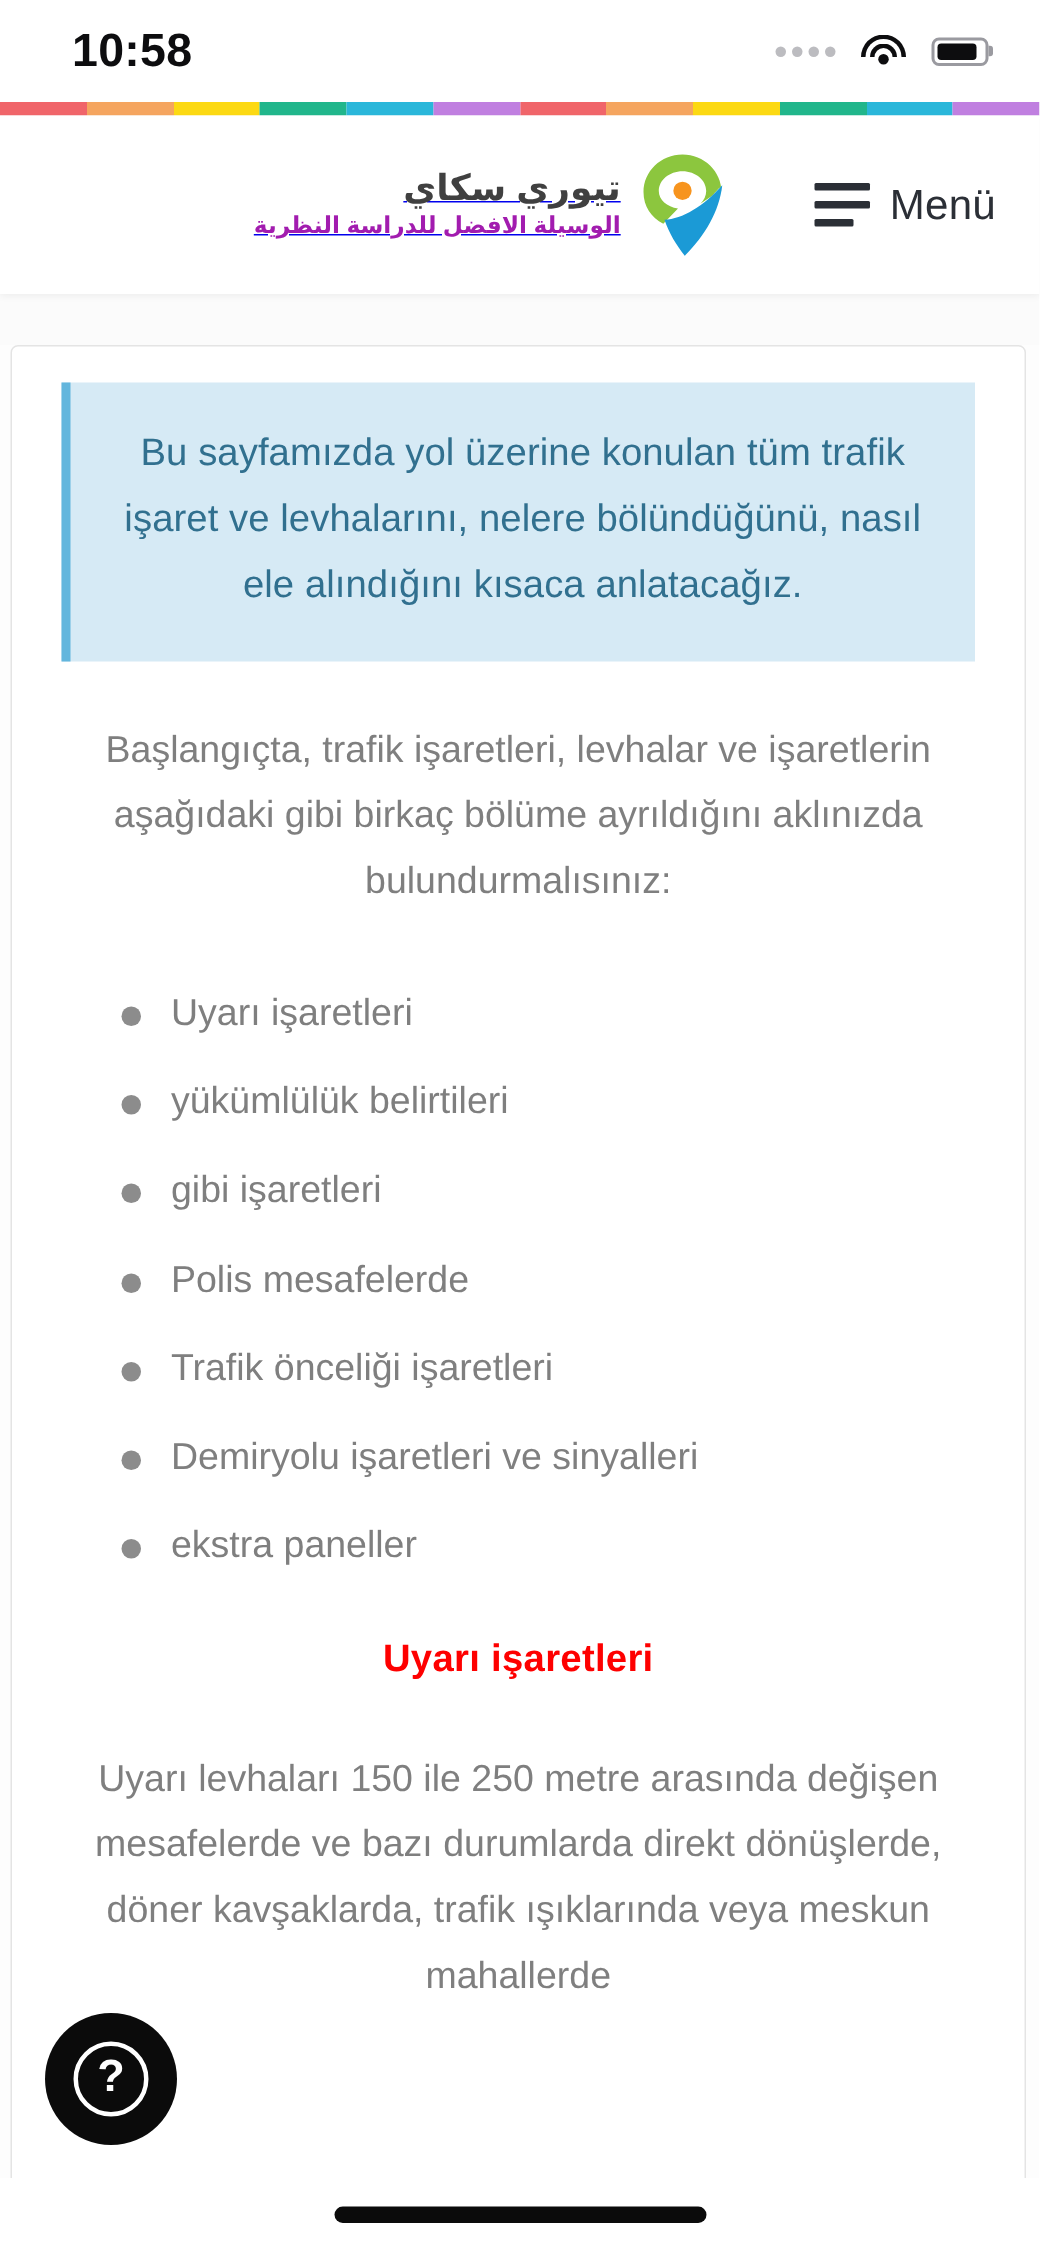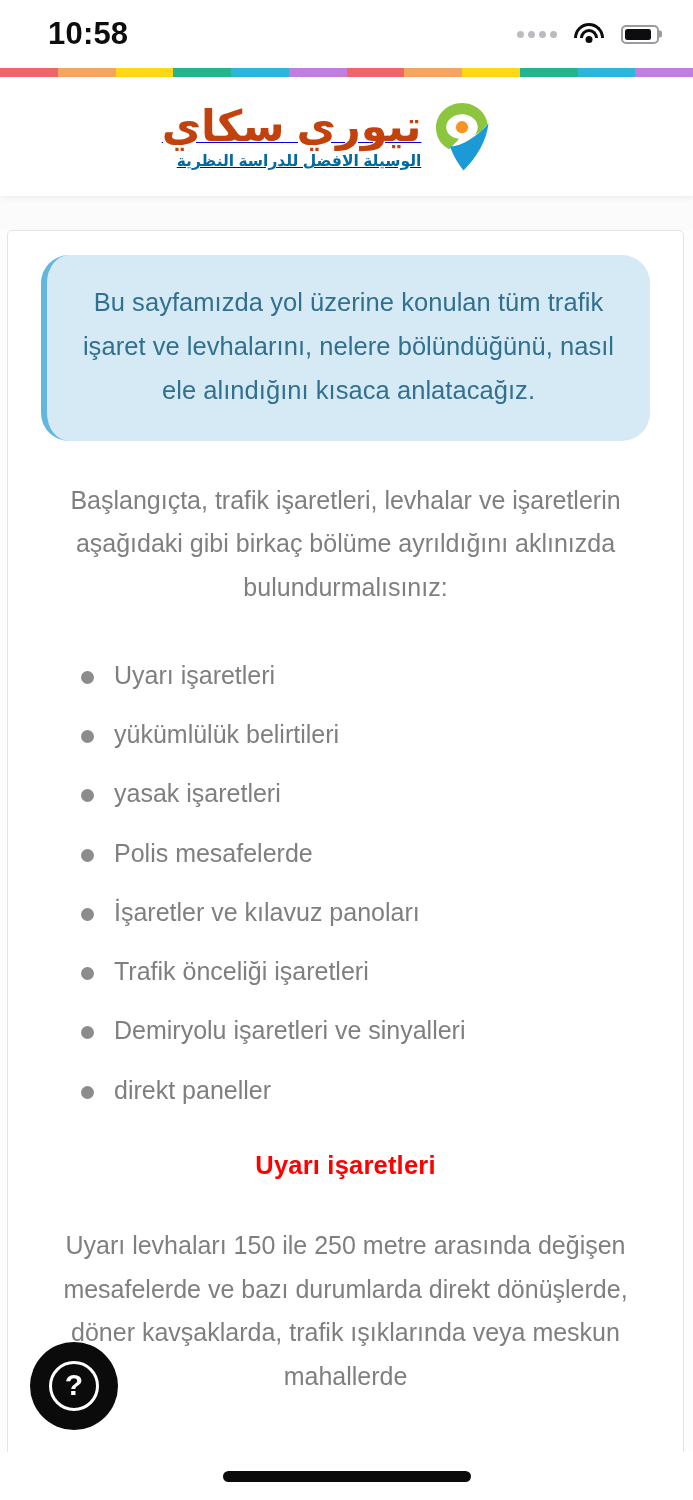--- a/index.html
+++ b/index.html
@@ -40,23 +40,23 @@
 
   
   .header{
     position:relative; height:119px; background:#ffffff;
     display:flex; align-items:center; justify-content:center;
     box-shadow:0 2px 5px rgba(0,0,0,.055);
     z-index:4;
   }
   .logo{ display:flex; align-items:center; gap:8px; margin-left:-36px; }
   .logo-text{ text-align:right; line-height:1; padding-top:2px; }
-  .logo-ar1{ font-size:43px; font-weight:700; color:#c2410c; letter-spacing:1px;
+  .logo-ar1{ font-size:24px; font-weight:700; color:#404040; letter-spacing:1px;
              direction:rtl; line-height:1.1;text-align:center; }
-  .logo-ar2{ font-size:15.5px; font-weight:700; color:#0369a1; direction:rtl;
+  .logo-ar2{ font-size:15.5px; font-weight:700; color:#a21caf; direction:rtl;
              line-height:1.35; margin-top:1px; }
   .logo-url{ font-size:18.5px; font-weight:700; color:#1b1b1b; letter-spacing:.4px;
              margin-top:2px; }
   .logo-mark{ width:66px; height:76px; flex:0 0 66px; }
 
   .menu-btn{
     position:absolute; right:25px; top:50%; transform:translateY(-50%);
     display:flex; align-items:center; gap:13px; background:none; border:none;
     cursor:pointer; padding:6px 4px;
   }
@@ -181,42 +181,49 @@
       <span class="logo-mark">
         <svg viewBox="0 0 66 76" width="66" height="76" aria-hidden="true">
           <path d="M33 4 C18.6 4 7 15.2 7 29 C7 38.5 12.2 46.2 20.2 50.2 L30 40 C22.6 38.8 17.2 34.3 17.2 28.3 C17.2 21.2 24.2 15.2 33 15.2 C41.8 15.2 48.8 21.2 48.8 28.3 C48.8 31.5 47.3 34.5 44.9 36.8 L52.6 31.7 C57.1 27.3 59 23 59 29 C59 15.2 47.4 4 33 4 Z" fill="#8cc63e"></path>
           <path d="M33 19.5 C38 19.5 42 23.4 42 28.2 C42 33 38 36.9 33 36.9 C28 36.9 24 33 24 28.2 C24 23.4 28 19.5 33 19.5 Z" fill="#ffffff"></path>
           <circle cx="33" cy="28.2" r="6.1" fill="#f7941e"></circle>
           <path d="M59.5 24.5 C57.5 42 48 58 34.5 71.5 C29 64.5 24 56.5 21 47.5 C33 47 47 38.5 59.5 24.5 Z" fill="#1b9ad6"></path>
         </svg>
       </span>
     </a>
 
+    <button class="menu-btn">
+      <span class="burger">
+        <i></i>
+          <i></i>
+          <i></i>
+      </span>
+      <span class="menu-label">Menü</span>
+    </button>
   </div>
 
   <div class="gap"></div>
 
   <div class="card">
     <div class="card-inner">
 
-      <div class="callout" style="background: rgb(214, 234, 245); border-left-color: rgb(99, 182, 221); border-radius: 28px;">
+      <div class="callout" style="background: rgb(214, 234, 245); border-left-color: rgb(99, 182, 221);">
         <p style="color: rgb(49, 112, 143);">Bu sayfamızda yol üzerine konulan tüm trafik işaret ve levhalarını, nelere bölündüğünü, nasıl ele alındığını kısaca anlatacağız.</p>
       </div>
 
       <p class="para para-intro">Başlangıçta, trafik işaretleri, levhalar ve işaretlerin aşağıdaki gibi birkaç bölüme ayrıldığını aklınızda bulundurmalısınız:</p>
 
       <ul class="blist" id="blist">
           <li>Uyarı işaretleri</li>
           <li>yükümlülük belirtileri</li>
-          <li>yasak işaretleri</li>
+          <li>gibi işaretleri</li>
           <li>Polis mesafelerde</li>
-          <li>İşaretler ve kılavuz panoları</li>
           <li>Trafik önceliği işaretleri</li>
           <li>Demiryolu işaretleri ve sinyalleri</li>
-          <li>direkt paneller</li>
+          <li>ekstra paneller</li>
         </ul>
 
       <h3 class="redhead" style="color: rgb(254, 0, 0);">Uyarı işaretleri</h3>
 
       <p class="para para-bottom">Uyarı levhaları 150 ile 250 metre arasında değişen mesafelerde ve bazı durumlarda direkt dönüşlerde, döner kavşaklarda, trafik ışıklarında veya meskun mahallerde</p>
 
     </div>
   </div>
 
   <button class="fab">

